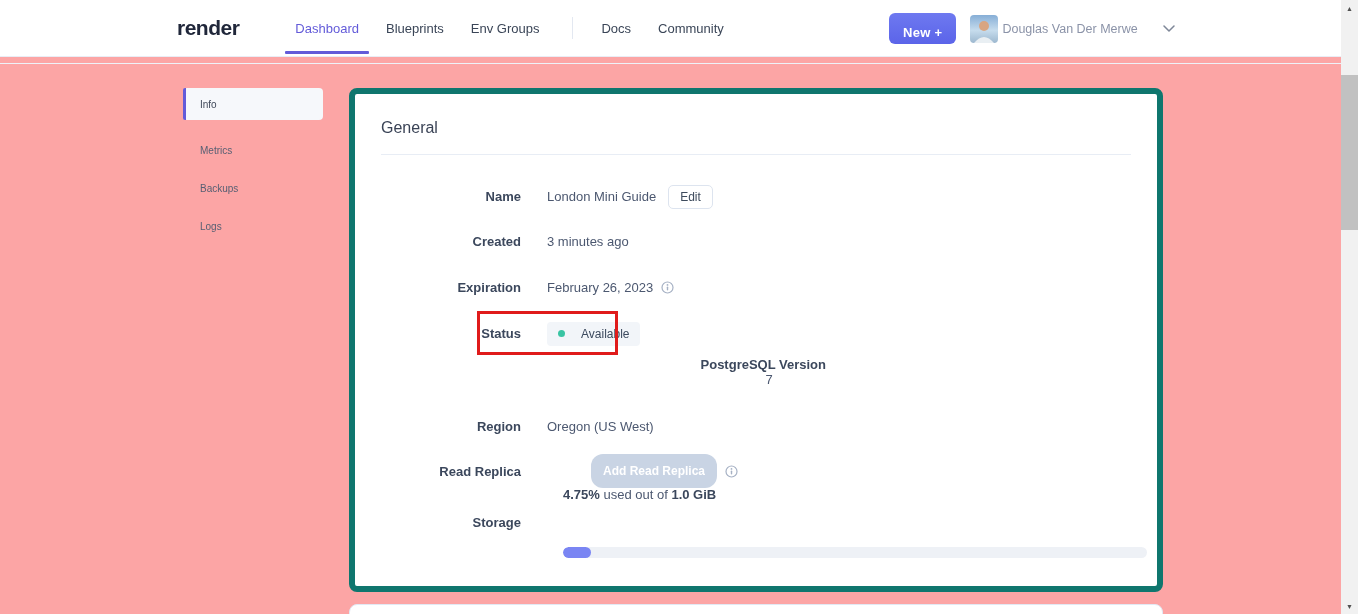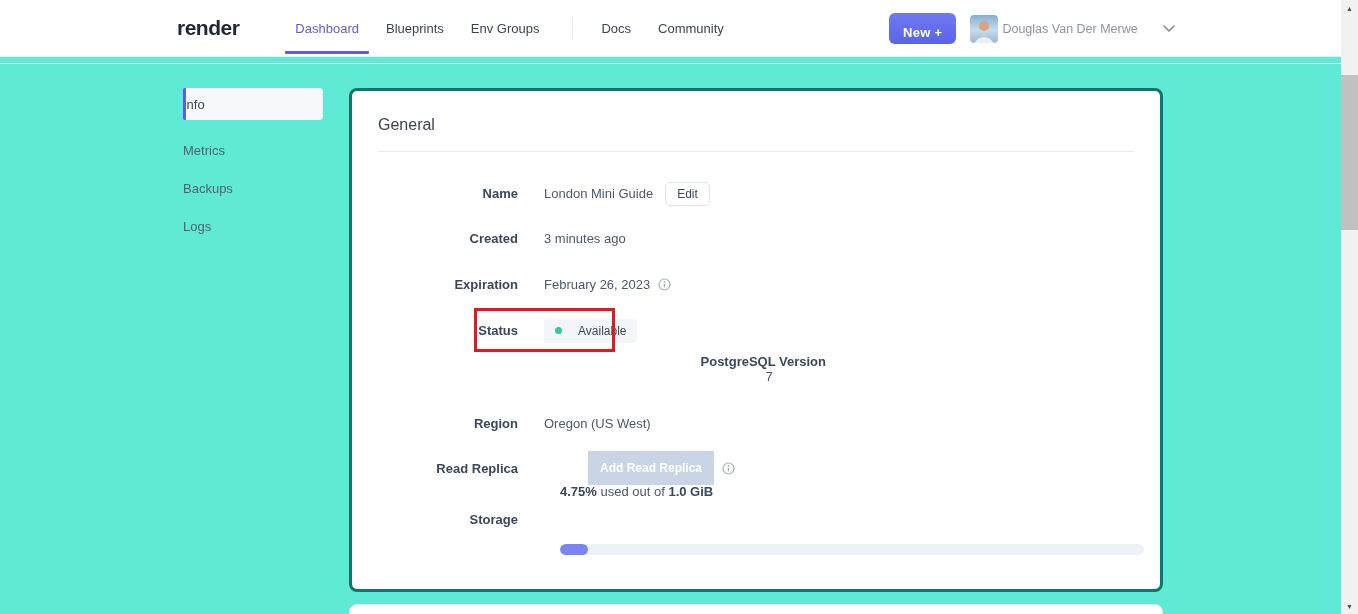--- a/index.html
+++ b/index.html
@@ -1,18 +1,18 @@
 <!DOCTYPE html>
 <html style="--accent: #635bd9; --dot: #39c4a3; --red: #e01b1b; --fill: #7a85f3;"><head>
 <meta charset="utf-8">
 <style>
   * { margin:0; padding:0; box-sizing:border-box; }
   html,body { width:1358px; height:614px; overflow:hidden; }
   body { font-family:"Liberation Sans", sans-serif; background:#fff; }
-  .screen { position:relative; width:1358px; height:614px; background:#5eead4; overflow:hidden; }
+  .screen { position:relative; width:1358px; height:614px; background:#fca5a5; overflow:hidden; }
 
   
   .header { position:absolute; top:0; left:0; right:17px; height:57px; background:#fff;
             border-bottom:1px solid #e9edf5; display:flex; align-items:center; z-index:5; }
   .logo { margin-left:177px; font-size:21px; font-weight:700; color:#20273a; letter-spacing:-0.5px; }
   .nav { display:flex; align-items:center; margin-left:50px; height:100%; }
   .nav-item { position:relative; height:100%; display:flex; align-items:center;
               padding:0 6px; margin-right:15px; font-size:13px; color:#3a4557; cursor:pointer; }
   .nav-item.active { color:var(--accent); font-weight:500; }
   .nav-item.active::after { content:""; position:absolute; left:-4px; right:-4px; bottom:2px;
@@ -33,30 +33,30 @@
   .scrollbar { position:absolute; top:0; right:0; width:17px; height:614px; background:#f1f1f1; z-index:10; }
   .scroll-arrow { position:absolute; left:0; width:17px; height:16px; display:flex;
                   align-items:center; justify-content:center; font-size:7px; color:#505050; cursor:pointer; }
   .scroll-arrow.up { top:0; }
   .scroll-arrow.down { bottom:0; }
   .scroll-thumb { position:absolute; left:0; top:75px; width:17px; height:155px; background:#c1c1c1; cursor:pointer; }
 
   
   .sidebar { position:absolute; left:183px; top:88px; width:140px; }
   .sidebar-item { position:relative; display:flex; align-items:center; height:32px;
-                  margin-bottom:19px; font-size:13px; color:#565f73;
+                  padding-left:17px; margin-bottom:19px; font-size:10px; color:#565f73;
                   border-radius:4px; cursor:pointer; }
   .sidebar-item.active { background:#f6f8fb; color:#3f4859; }
   .sidebar-item.active::before { content:""; position:absolute; left:0; top:0; bottom:0;
                                  width:3px; background:var(--accent); border-radius:2px 0 0 2px; }
   .sidebar-item:not(.active) { height:22px; margin-bottom:16px; }
 
   
   .card { position:absolute; left:349px; top:88px; width:814px; height:504px; background:#fff;
-          border:3px solid #0f766e; border-radius:8px; padding:0 26px; }
+          border:6px solid #0f766e; border-radius:8px; padding:0 26px; }
   .card-title { margin-top:25px; font-size:16px; color:#3a4356; }
   .card-divider { margin-top:17px; height:1px; background:#e8edf5; }
   .rows { margin-top:19px; }
 
   .field-row { display:flex; align-items:center; position:relative; }
   .r-name { height:45px; } .r-created { height:45px; } .r-expiration { height:46px; }
   .r-status { height:47px; } .r-version { height:47px;flex-direction:column; } .r-region { height:44px; }
   .r-replica { height:46px;gap:44px; } .r-storage { height:56px; }
   .field-label { width:140px; text-align:right; flex:none; font-size:13px; font-weight:600; color:#3b475c; }
   .field-value { margin-left:26px; font-size:13px; color:#4c5870; display:flex; align-items:center; }
@@ -64,21 +64,21 @@
   .edit-button { margin-left:12px; padding:4px 11px; background:#fff; border:1px solid #dde4ef;
                  border-radius:5px; font-size:12px; color:#3d4a5c; font-family:inherit; cursor:pointer; }
   .info-icon { margin-left:8px; display:flex; align-items:center; }
 
   .status-badge { display:inline-flex; align-items:center; gap:16px; background:#f2f5f9;
                   border-radius:4px; padding:5px 11px; font-size:12px; color:#3c4a5e; }
   .status-dot { width:7px; height:7px; border-radius:50%; background:var(--dot); }
   .annotation-box { position:absolute; left:96px; top:1px; width:141px; height:44px;
                     border:3px solid var(--red); pointer-events:none; }
 
-  .disabled-button { background:#c9d4e4; color:#fff; border:none; border-radius:0;
+  .disabled-button { background:#c9d4e4; color:#fff; border:none; border-radius:12px;
                      padding:10px 12px; font-size:12px; font-weight:600; font-family:inherit; cursor:not-allowed; }
 
   .storage-col { margin-left:42px; display:flex; flex-direction:column;gap:38px; }
   .storage-text { font-size:13px; color:#4c5870; }
   .storage-text b { color:#3b475c; }
   .progress-track { margin-top:7px; width:584px; height:11px; background:#eef1f6; border-radius:6px; overflow:hidden; }
   .progress-fill { height:100%; background:var(--fill); border-radius:6px; }
 
   .next-card-stub { position:absolute; left:349px; top:604px; width:814px; height:20px;
                     background:#fff; border:1px solid #e2e9f4; border-radius:8px 8px 0 0; }

